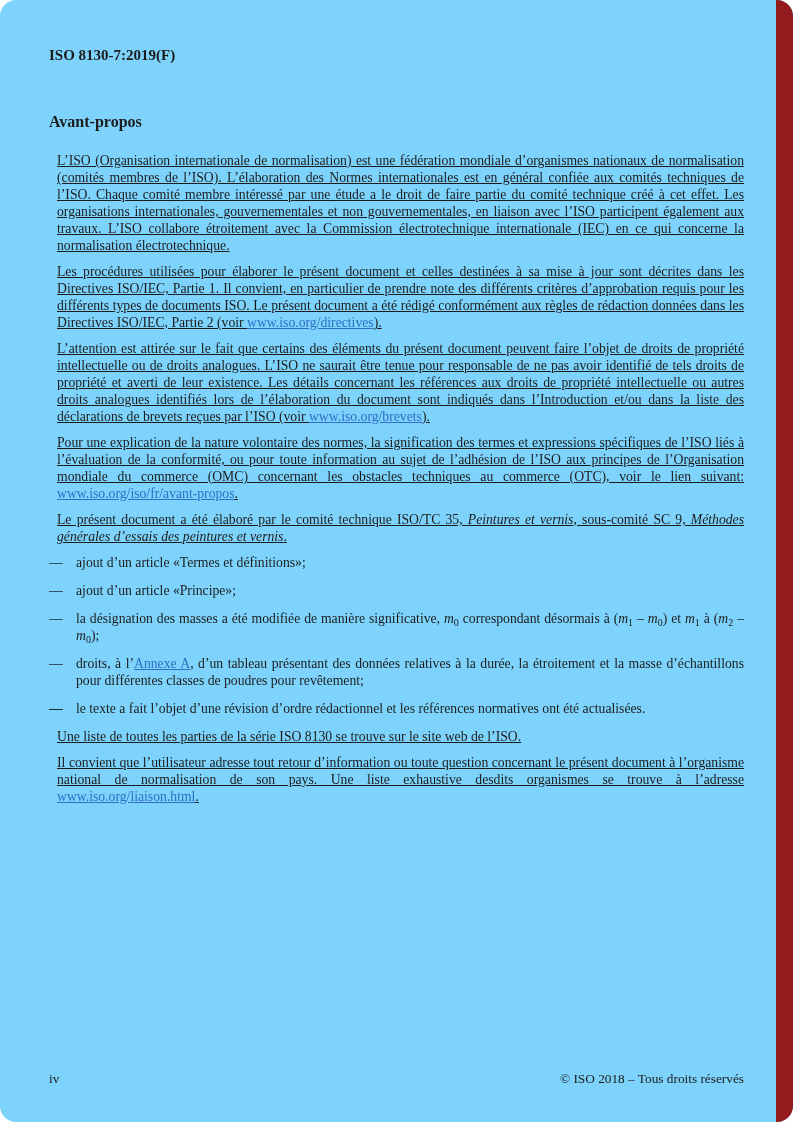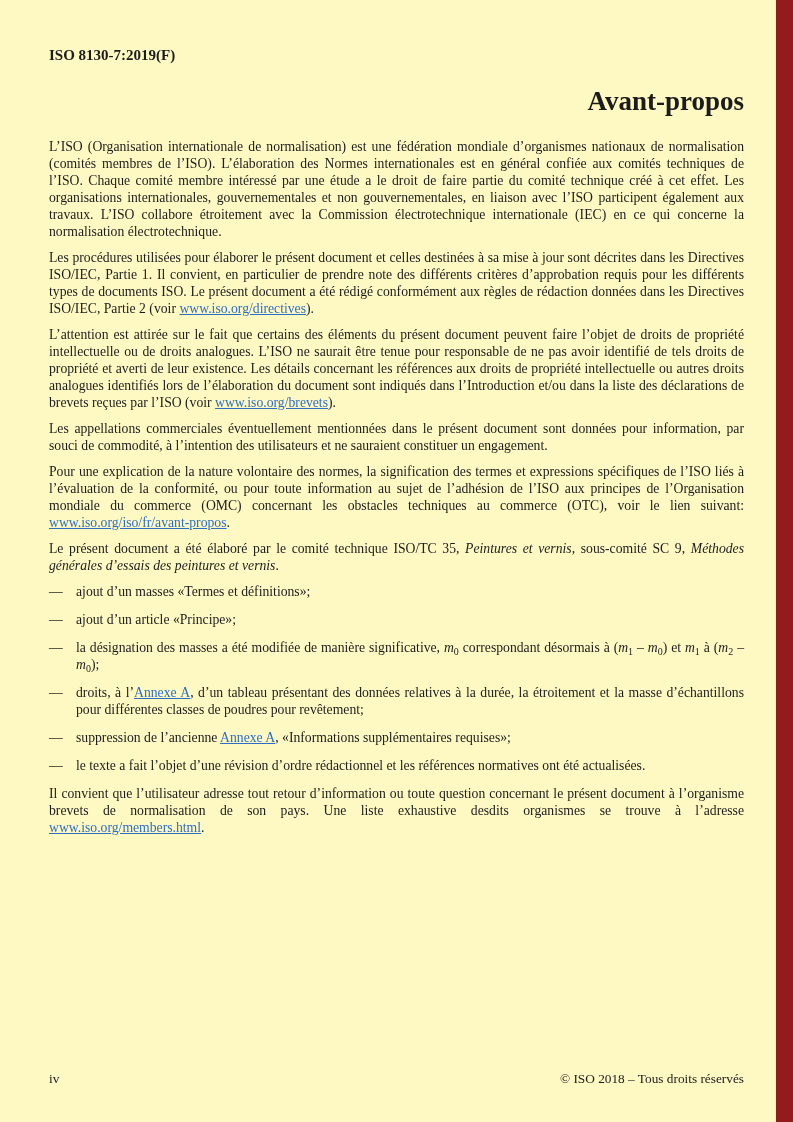--- a/index.html
+++ b/index.html
@@ -1,55 +1,55 @@
 <!DOCTYPE html>
 <html><head>
 <meta charset="utf-8">
 <style>
   html, body { margin: 0; padding: 0; background: #ffffff; }
   .page {
     position: relative;
     width: 793px;
     height: 1122px;
-    background: #fef9c3;
+    background: #7dd3fc;
     overflow: hidden;
     font-family: "Liberation Serif", "DejaVu Serif", serif;
     color: #1c1c1c;
+    border-radius: 16px;
   }
   .edge-bar {
     position: absolute;
     top: 0;
     right: 0;
     width: 17px;
     height: 100%;
   }
   .content {
     position: absolute;
     left: 49px;
     top: 0;
     width: 695px;
   }
   .doc-header {
     padding-top: 47px;
     font-size: 15px;
     font-weight: bold;
   }
   .doc-title {
-    margin-top: 22px;
-    font-size: 27px;
+    margin-top: 49px;
+    font-size: 16px;
     font-weight: bold;
-    text-align: right;
   }
   .doc-body {
     margin-top: 21px;
     font-size: 13.7px;
     line-height: 17px;
     text-align: justify;
   }
-  .doc-body p.paragraph { margin: 0 0 9px 0; }
+  .doc-body p.paragraph { margin: 0 0 9px 8px; text-decoration: underline; }
   .doc-body .bullet {
     position: relative;
     padding-left: 27px;
     margin: 0 0 11px 0;
   }
   .doc-body .bullet .dash {
     position: absolute;
     left: 0;
     top: 0;
   }
@@ -75,29 +75,29 @@
 
 <div class="page" style="color: rgb(28, 28, 28);">
   <div class="edge-bar" style="background: rgb(147, 27, 30);"></div>
   <div class="content">
     <div class="doc-header">ISO 8130-7:2019(F)</div>
     <h1 class="doc-title" style="margin-bottom:0;">Avant-propos</h1>
     <div class="doc-body">
         <p class="paragraph"><span class="">L’ISO (Organisation internationale de normalisation) est une fédération mondiale d’organismes nationaux de normalisation (comités membres de l’ISO). L’élaboration des Normes internationales est en général confiée aux comités techniques de l’ISO. Chaque comité membre intéressé par une étude a le droit de faire partie du comité technique créé à cet effet. Les organisations internationales, gouvernementales et non gouvernementales, en liaison avec l’ISO participent également aux travaux. L’ISO collabore étroitement avec la Commission électrotechnique internationale (IEC) en ce qui concerne la normalisation électrotechnique.</span></p>
         <p class="paragraph"><span class="">Les procédures utilisées pour élaborer le présent document et celles destinées à sa mise à jour sont décrites dans les Directives ISO/IEC, Partie 1. Il convient, en particulier de prendre note des différents critères d’approbation requis pour les différents types de documents ISO. Le présent document a été rédigé conformément aux règles de rédaction données dans les Directives ISO/IEC, Partie 2 (voir </span><a class="doclink" href="#" style="color: rgb(46, 110, 197);">www.iso.org/directives</a><span class="">).</span></p>
         <p class="paragraph"><span class="">L’attention est attirée sur le fait que certains des éléments du présent document peuvent faire l’objet de droits de propriété intellectuelle ou de droits analogues. L’ISO ne saurait être tenue pour responsable de ne pas avoir identifié de tels droits de propriété et averti de leur existence. Les détails concernant les références aux droits de propriété intellectuelle ou autres droits analogues identifiés lors de l’élaboration du document sont indiqués dans l’Introduction et/ou dans la liste des déclarations de brevets reçues par l’ISO (voir </span><a class="doclink" href="#" style="color: rgb(46, 110, 197);">www.iso.org/brevets</a><span class="">).</span></p>
-        <p class="paragraph"><span class="">Les appellations commerciales éventuellement mentionnées dans le présent document sont données pour information, par souci de commodité, à l’intention des utilisateurs et ne sauraient constituer un engagement.</span></p>
         <p class="paragraph"><span class="">Pour une explication de la nature volontaire des normes, la signification des termes et expressions spécifiques de l’ISO liés à l’évaluation de la conformité, ou pour toute information au sujet de l’adhésion de l’ISO aux principes de l’Organisation mondiale du commerce (OMC) concernant les obstacles techniques au commerce (OTC), voir le lien suivant: </span><a class="doclink" href="#" style="color: rgb(46, 110, 197);">www.iso.org/iso/fr/avant-propos</a><span class="">.</span></p>
         <p class="paragraph"><span class="">Le présent document a été élaboré par le comité technique ISO/TC 35, </span><span class="it">Peintures et vernis</span><span class="">, sous-comité SC 9, </span><span class="it">Méthodes générales d’essais des peintures et vernis</span><span class="">.</span></p>
-        <div class="bullet"><span class="dash">—</span><span><span class="">ajout d’un masses «Termes et définitions»;</span></span></div>
+        <div class="bullet"><span class="dash">—</span><span><span class="">ajout d’un article «Termes et définitions»;</span></span></div>
         <div class="bullet"><span class="dash">—</span><span><span class="">ajout d’un article «Principe»;</span></span></div>
         <div class="bullet"><span class="dash">—</span><span><span class="">la désignation des masses a été modifiée de manière significative, </span><span class="it">m</span><span class="sub">0</span><span class=""> correspondant désormais à (</span><span class="it">m</span><span class="sub">1</span><span class=""> – </span><span class="it">m</span><span class="sub">0</span><span class="">) et </span><span class="it">m</span><span class="sub">1</span><span class=""> à (</span><span class="it">m</span><span class="sub">2</span><span class=""> – </span><span class="it">m</span><span class="sub">0</span><span class="">);</span></span></div>
         <div class="bullet"><span class="dash">—</span><span><span class="">droits, à l’</span><a class="doclink" href="#" style="color: rgb(46, 110, 197);">Annexe A</a><span class="">, d’un tableau présentant des données relatives à la durée, la étroitement et la masse d’échantillons pour différentes classes de poudres pour revêtement;</span></span></div>
-        <div class="bullet"><span class="dash">—</span><span><span class="">suppression de l’ancienne </span><a class="doclink" href="#" style="color: rgb(46, 110, 197);">Annexe A</a><span class="">, «Informations supplémentaires requises»;</span></span></div>
+        <div class="bullet"><span class="dash">—</span></div>
         <div class="bullet"><span class="dash">—</span><span><span class="">le texte a fait l’objet d’une révision d’ordre rédactionnel et les références normatives ont été actualisées.</span></span></div>
-        <p class="paragraph"><span class="">Il convient que l’utilisateur adresse tout retour d’information ou toute question concernant le présent document à l’organisme brevets de normalisation de son pays. Une liste exhaustive desdits organismes se trouve à l’adresse </span><a class="doclink" href="#" style="color: rgb(46, 110, 197);">www.iso.org/members.html</a><span class="">.</span></p>
+        <p class="paragraph"><span class="">Une liste de toutes les parties de la série ISO 8130 se trouve sur le site web de l’ISO.</span></p>
+        <p class="paragraph"><span class="">Il convient que l’utilisateur adresse tout retour d’information ou toute question concernant le présent document à l’organisme national de normalisation de son pays. Une liste exhaustive desdits organismes se trouve à l’adresse </span><a class="doclink" href="#" style="color: rgb(46, 110, 197);">www.iso.org/liaison.html</a><span class="">.</span></p>
       </div>
   </div>
   <div class="doc-footer">
     <span>iv</span>
     <span>© ISO 2018 – Tous droits réservés</span>
   </div>
 </div>
 
 </body></html>

